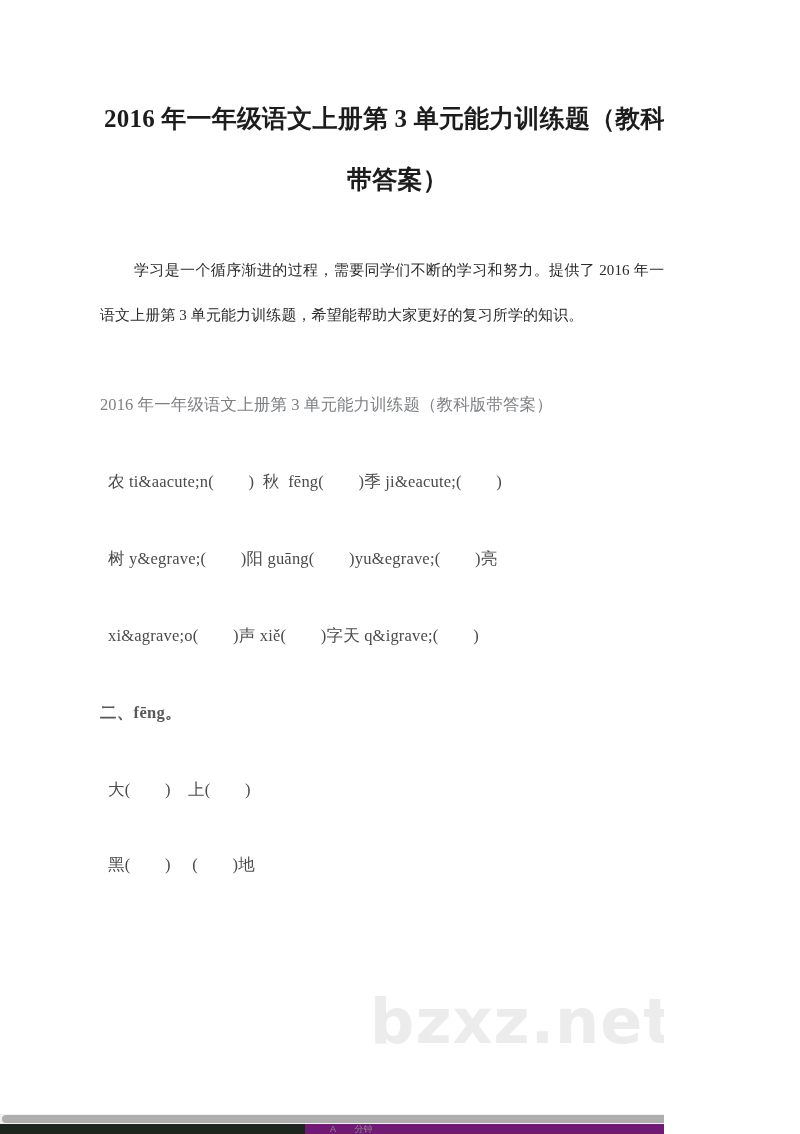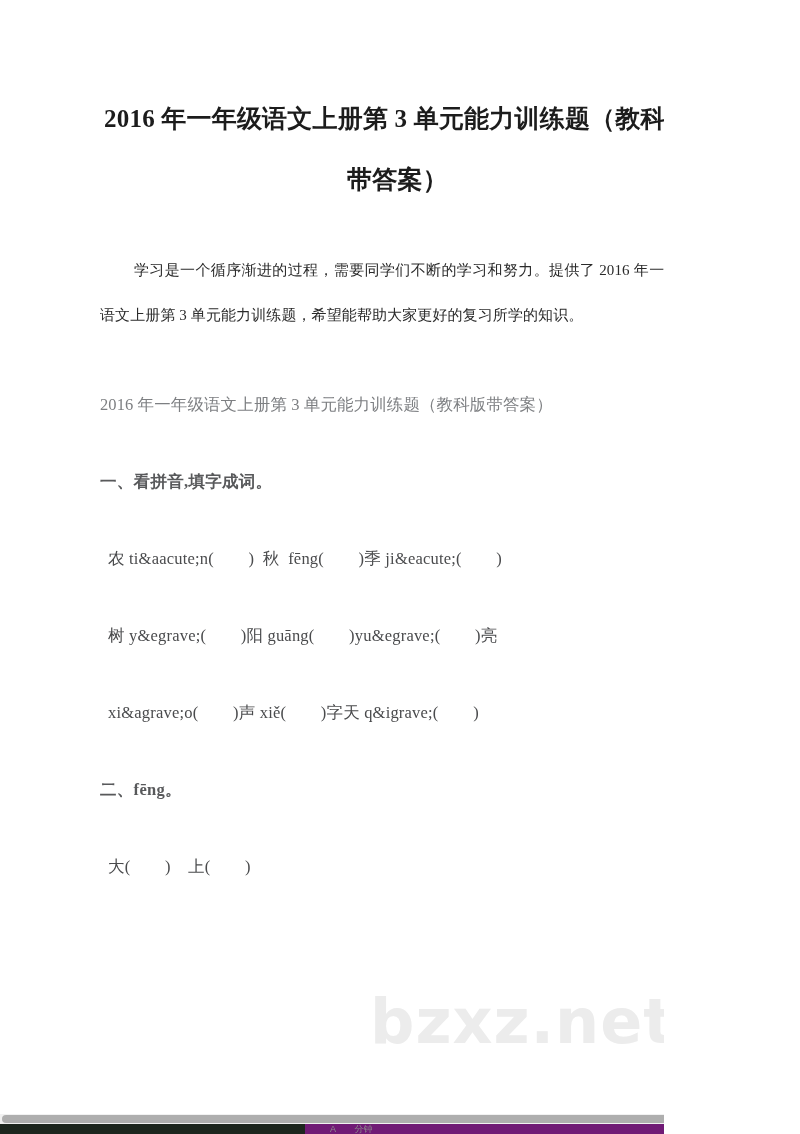--- a/index.html
+++ b/index.html
@@ -191,29 +191,29 @@
     <div class="watermark">bzxz.net</div>
 
     <div class="page-content">
 
       <h1 class="doc-title">2016 年一年级语文上册第 3 单元能力训练题（教科版带答案）</h1>
 
       <p class="intro-para">学习是一个循序渐进的过程，需要同学们不断的学习和努力。提供了 2016 年一年级语文上册第 3 单元能力训练题，希望能帮助大家更好的复习所学的知识。</p>
 
       <p class="sub-title">2016 年一年级语文上册第 3 单元能力训练题（教科版带答案）</p>
 
-      <h2 class="section-heading">一、看拼音,填字成词。</h2>
 
       <p class="exercise-line">农 ti&amp;aacute;n(        )  秋  fēng(        )季 ji&amp;eacute;(        )</p>
       <p class="exercise-line">树 y&amp;egrave;(        )阳 guāng(        )yu&amp;egrave;(        )亮</p>
       <p class="exercise-line">xi&amp;agrave;o(        )声 xiě(        )字天 q&amp;igrave;(        )</p>
 
       <h2 class="section-heading">二、fēng。</h2>
 
       <p class="exercise-line">大(        )    上(        )</p>
+      <p class="exercise-line tight">黑(        )     (        )地</p>
 
     </div>
   </div>
 
   <div class="hscrollbar">
     <div class="hscrollbar-thumb"></div>
   </div>
 
   <div class="taskbar">
     <div class="taskbar-dark"></div>

